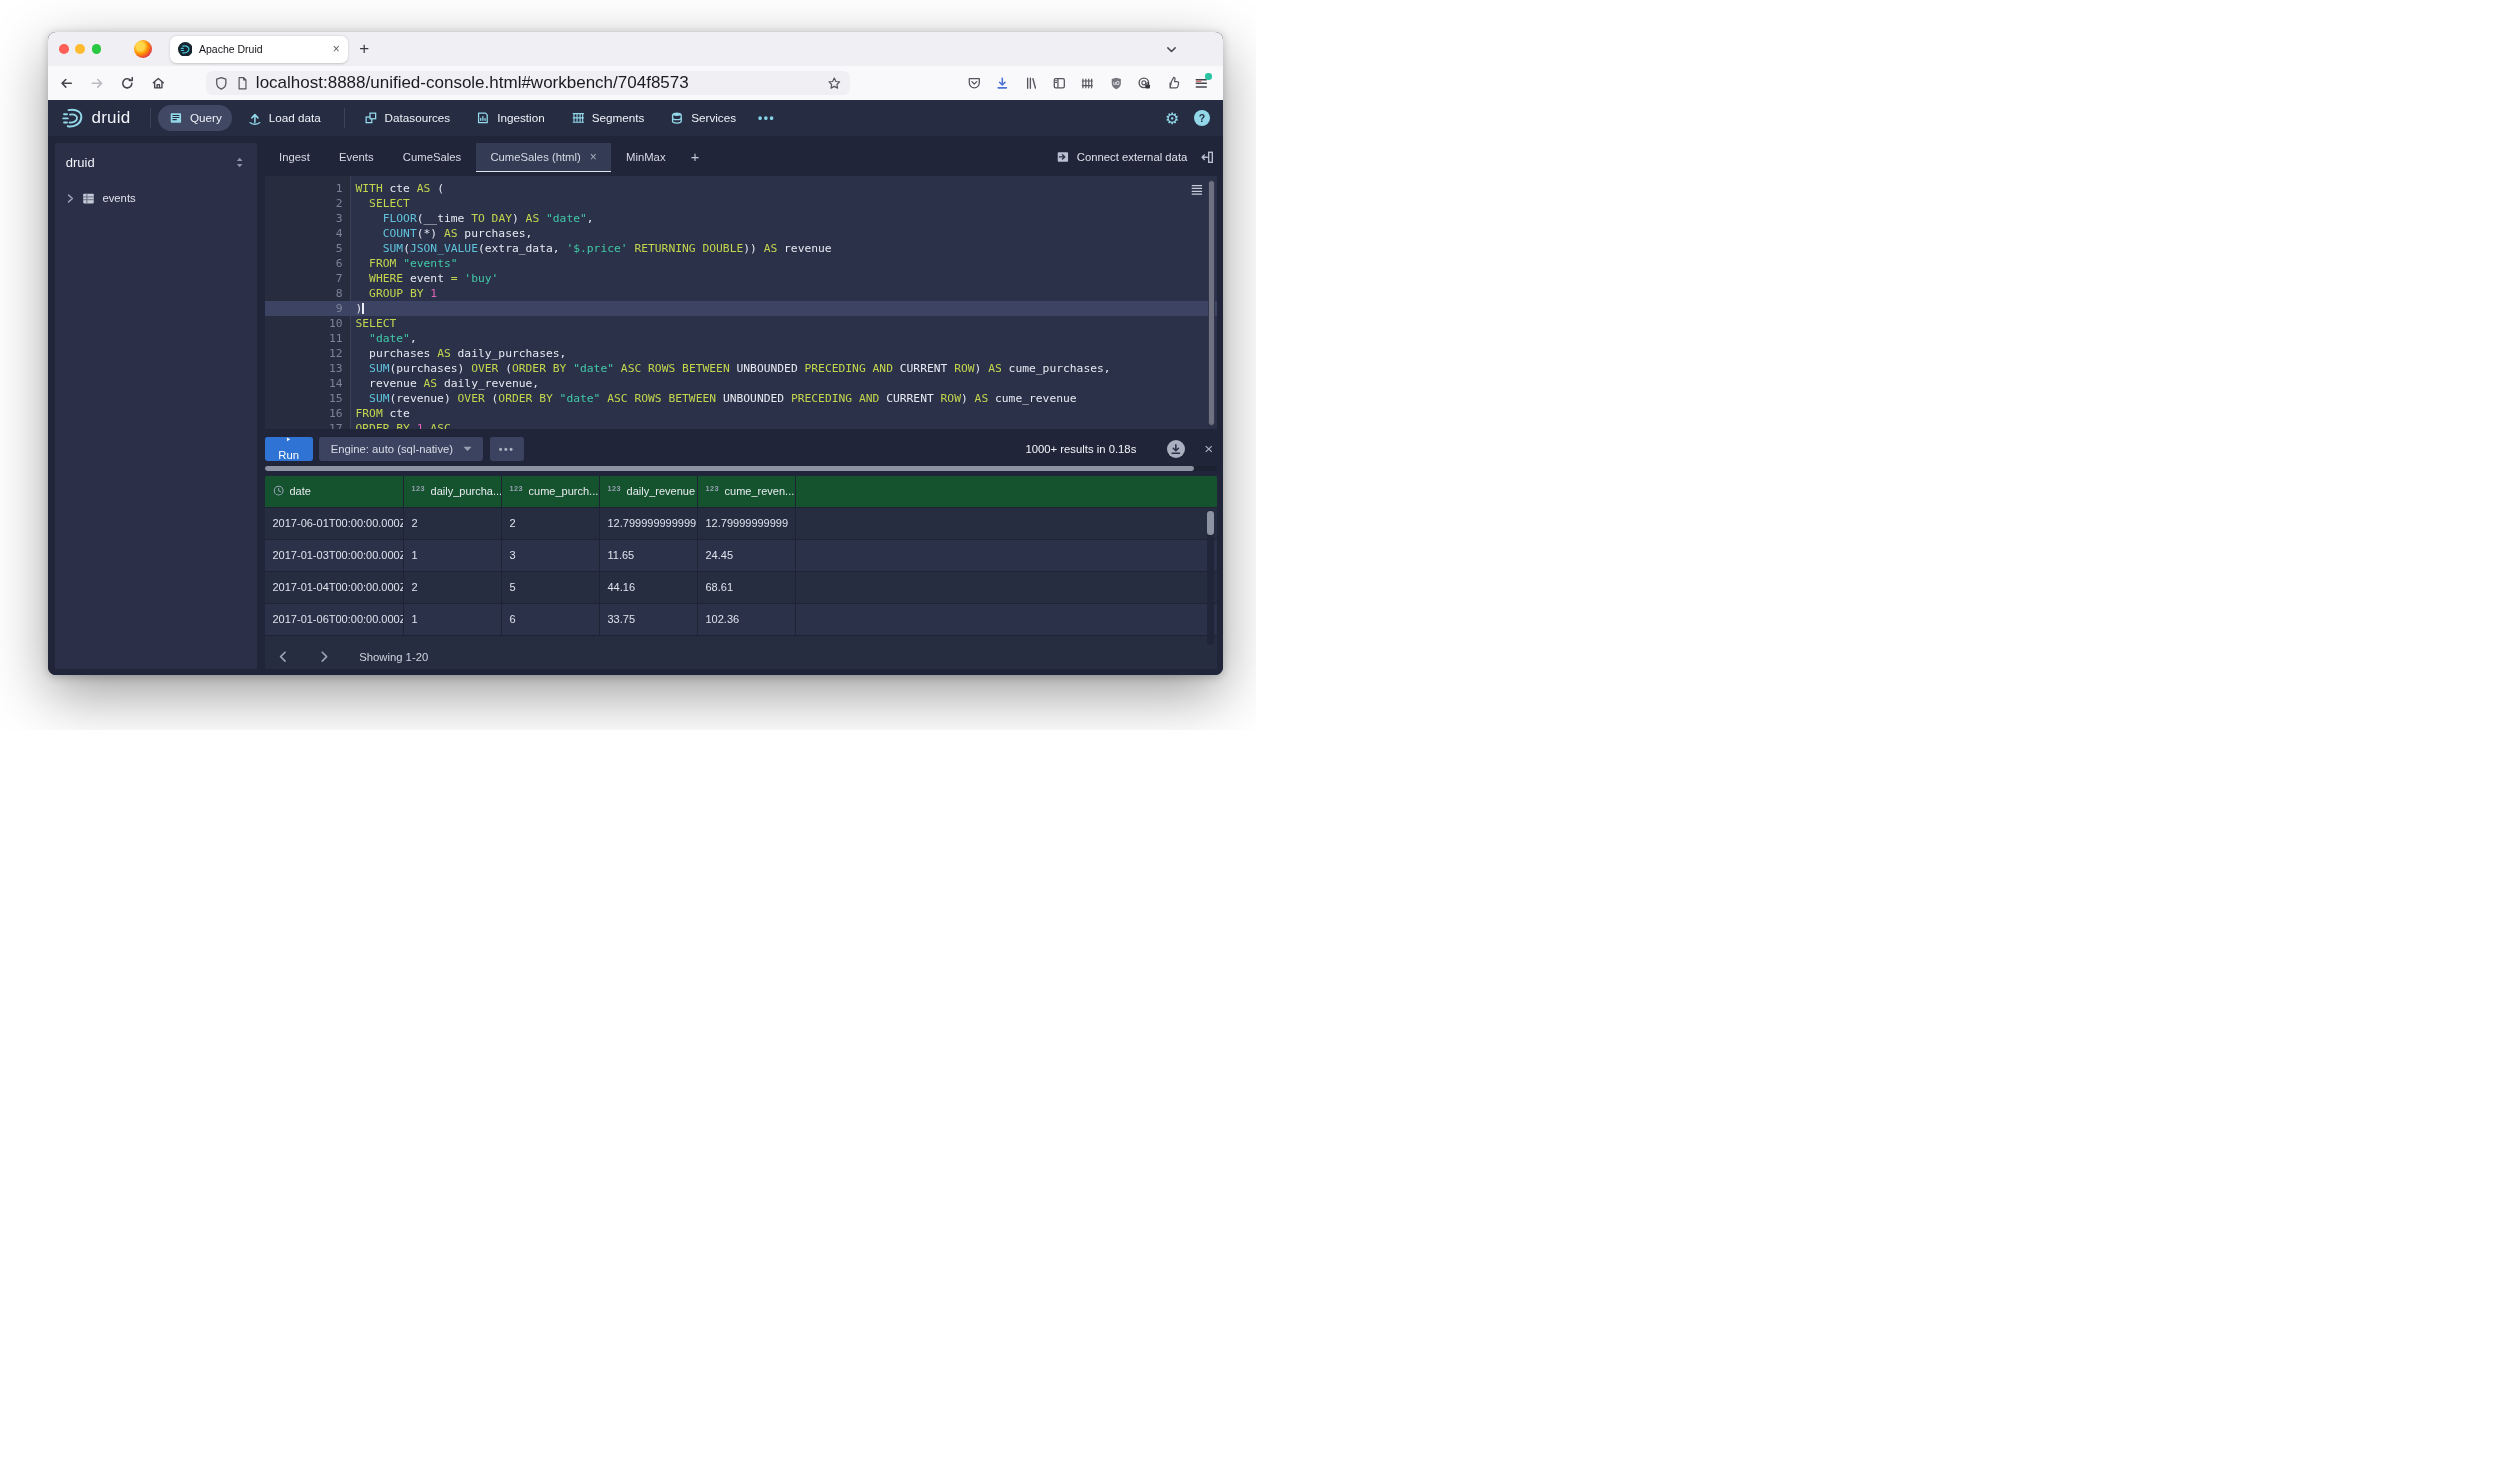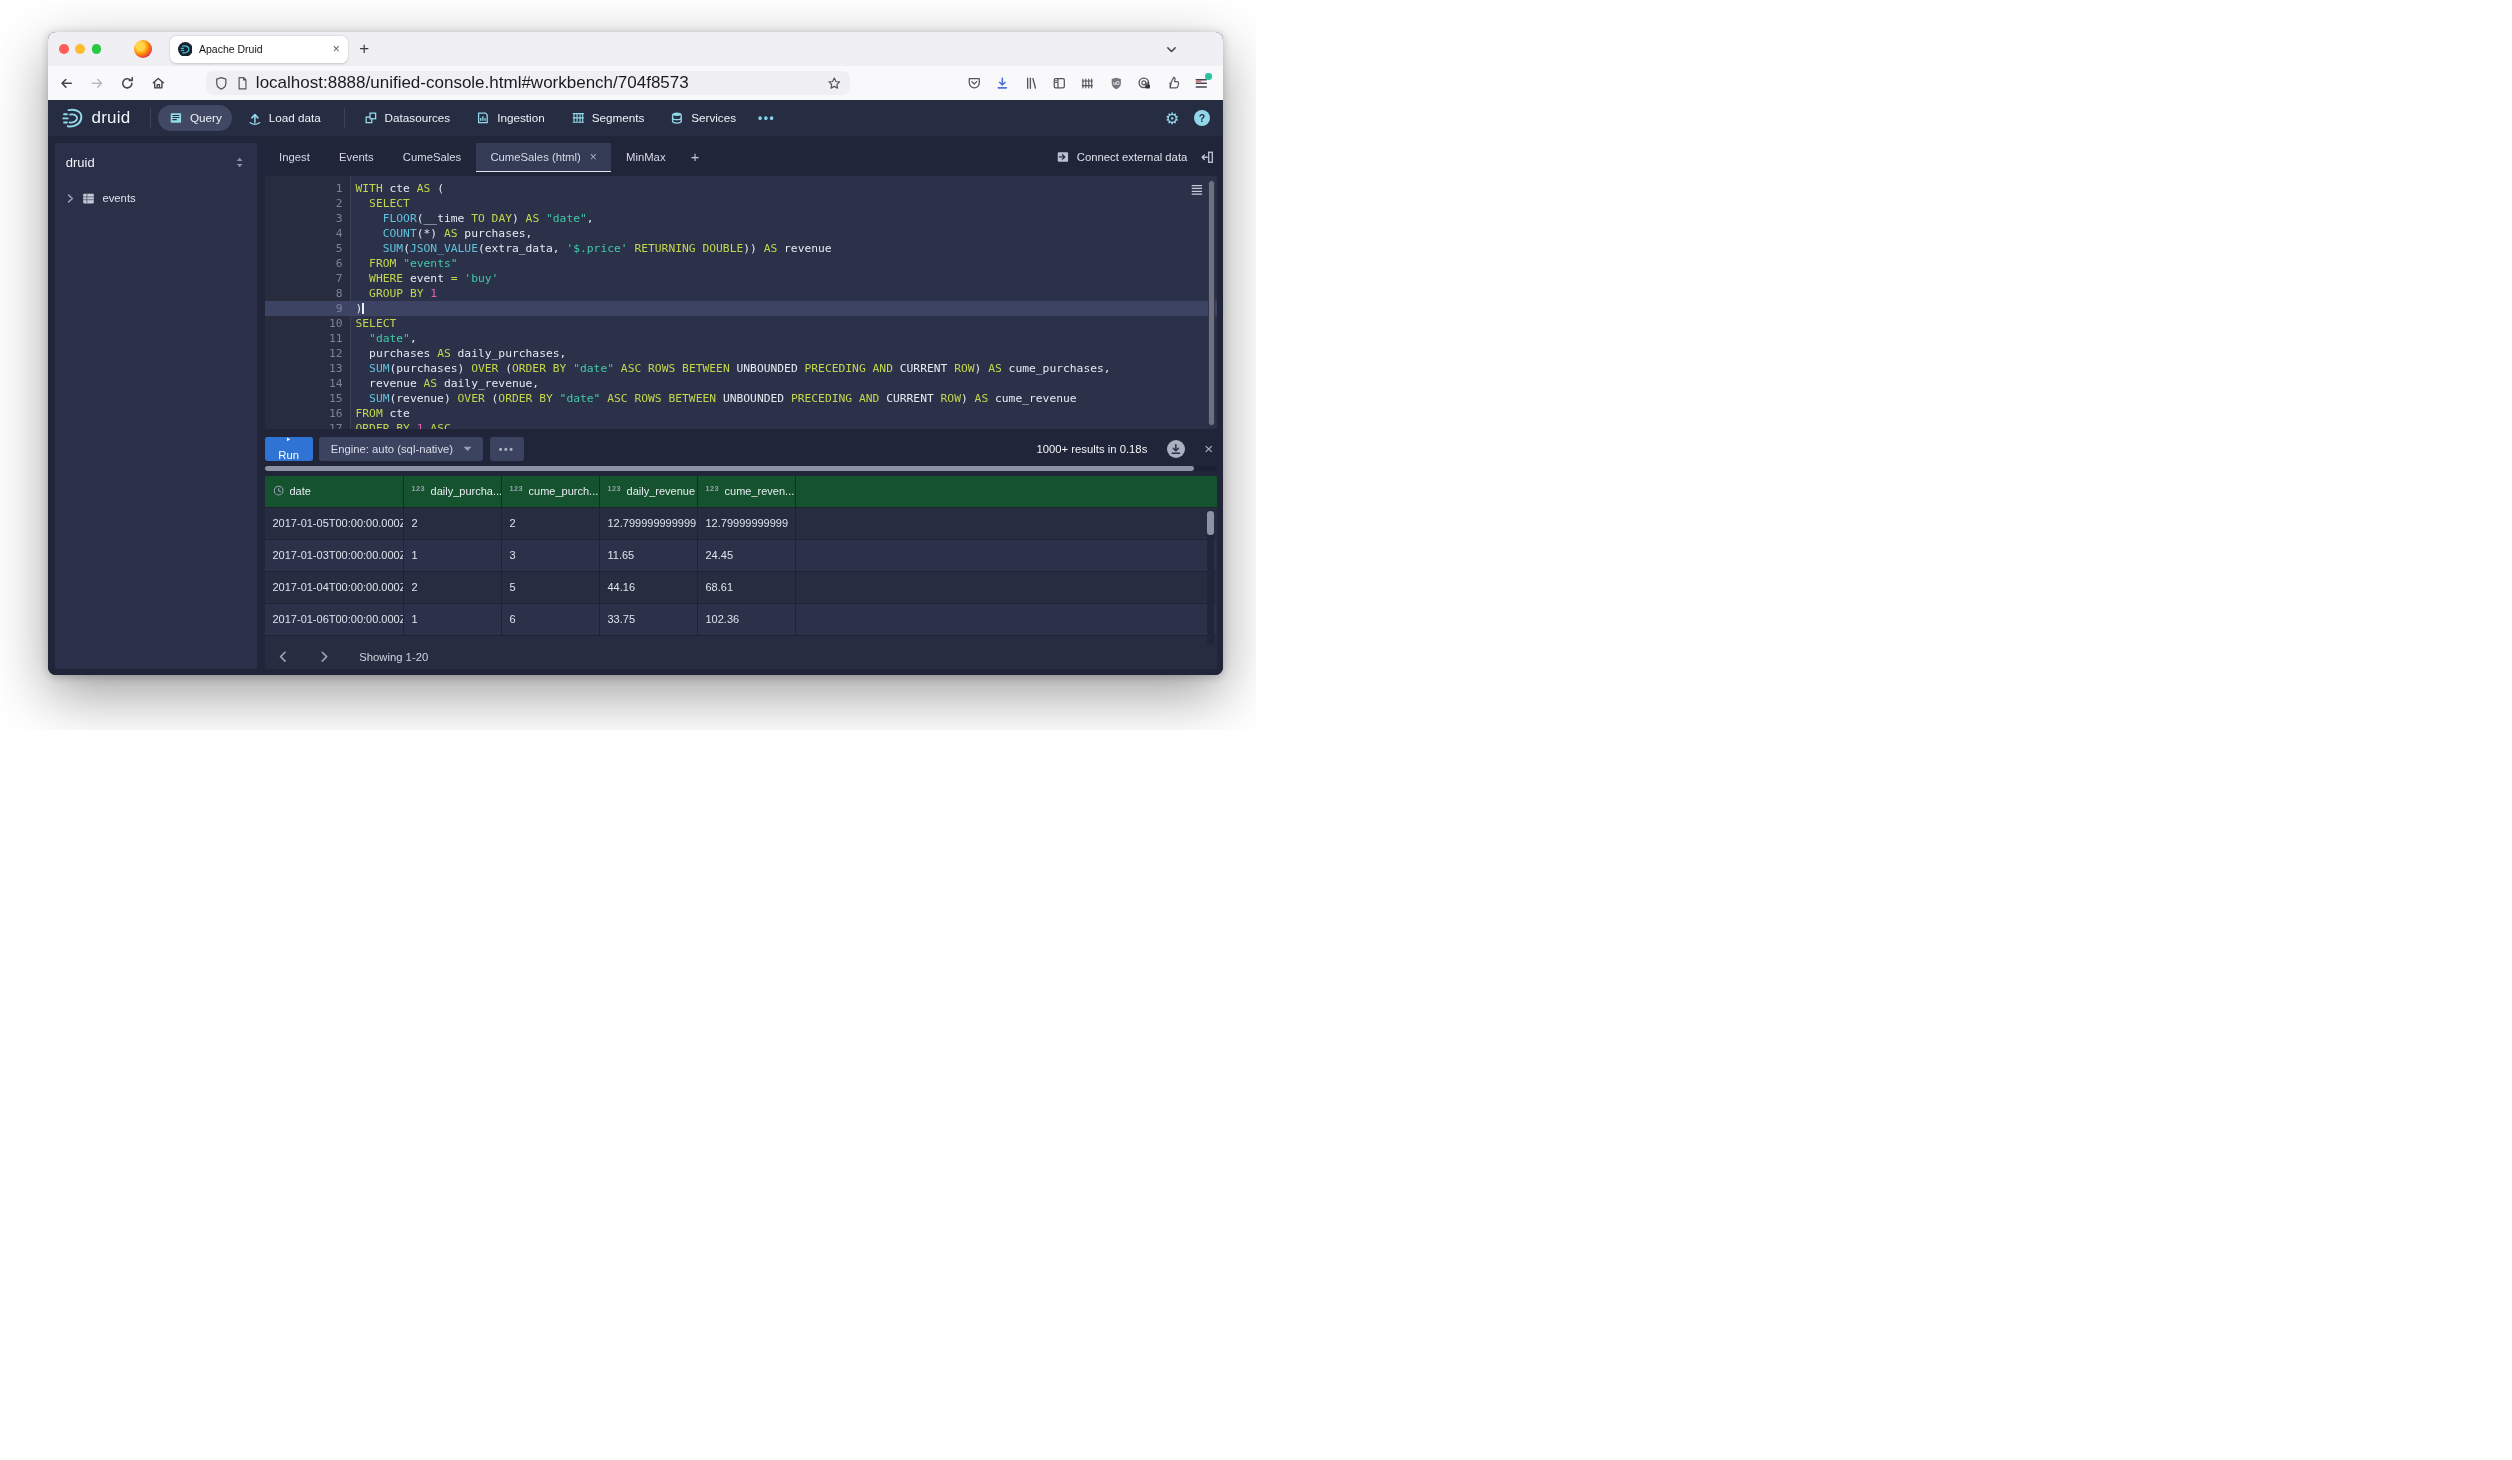--- a/index.html
+++ b/index.html
@@ -80,21 +80,21 @@
   .editor-vscroll .thumb { width:7.3px; height:100%; border-radius:4px; background:#6e7280; border:0.8px solid #31364a; }
 
   .runbar { margin-top:6.5px; height:26px; flex:none; display:flex; align-items:center; gap:6.5px; }
   .run-btn { background:#2f73d4; color:#fff; height:24px; border-radius:2.4px; display:flex; align-items:center;
     gap:7.3px; padding:0 13.8px; font-size:11.3px;flex-direction:column; }
   .engine-btn { background:#3c4360; color:#d8dce6; height:24px; border-radius:2.4px; padding:0 11.3px;
     display:flex; align-items:center; gap:9.7px; font-size:11.3px; }
   .more-btn { background:#3c4360; width:34px; height:24px; border-radius:2.4px; color:#aab1c0;
     display:flex; align-items:center; justify-content:center; letter-spacing:1.6px; font-size:10.5px; font-weight:bold; }
   .runbar-spacer { flex:1; }
-  .results-info { color:#f2f5fa; font-size:11.3px; margin-right:13px; }
+  .results-info { color:#f2f5fa; font-size:11.3px; margin-right:24px; }
   .dl-circle { width:18px; height:18px; border-radius:50%; background:#a9b0bf; display:flex; align-items:center;
     justify-content:center; margin-right:13px; }
   .close-results { color:#aab1c0; font-size:15.4px; line-height:1; margin-right:3.2px; }
 
   .hscroll { margin-top:4px; height:4.9px; flex:none; background:#1c2132; border-radius:2.4px; position:relative; }
   .hscroll .thumb { position:absolute; left:0; top:0; bottom:0; right:23px; background:#8d93a3; border-radius:2.4px; }
 
   .results { margin-top:4.9px; flex:1; background:#272d41; border-radius:1.6px; position:relative;
     display:flex; flex-direction:column; min-height:0; font-size:11px; overflow:hidden; }
   .thead { height:32px; flex:none; display:flex; background:#14532d; border-bottom:0.8px solid #1f2434; }
@@ -407,21 +407,21 @@
                 <span class="icon-123">123</span>
                 <span>daily_revenue</span>
               </div>
               <div class="th" style="width: 98px;">
                 <span class="icon-123">123</span>
                 <span>cume_reven...</span>
               </div>
             </div>
           <div id="tbody">
               <div class="tr">
-                <div class="td" style="width: 139px;">2017-01-05T00:00:00.000Z</div>
+                <div class="td" style="width: 139px;">2017-06-01T00:00:00.000Z</div>
                 <div class="td" style="width: 98px;">2</div>
                 <div class="td" style="width: 98px;">2</div>
                 <div class="td" style="width: 98px;">12.799999999999</div>
                 <div class="td" style="width: 98px;">12.79999999999</div>
               </div>
               <div class="tr even">
                 <div class="td" style="width: 139px;">2017-01-03T00:00:00.000Z</div>
                 <div class="td" style="width: 98px;">1</div>
                 <div class="td" style="width: 98px;">3</div>
                 <div class="td" style="width: 98px;">11.65</div>

